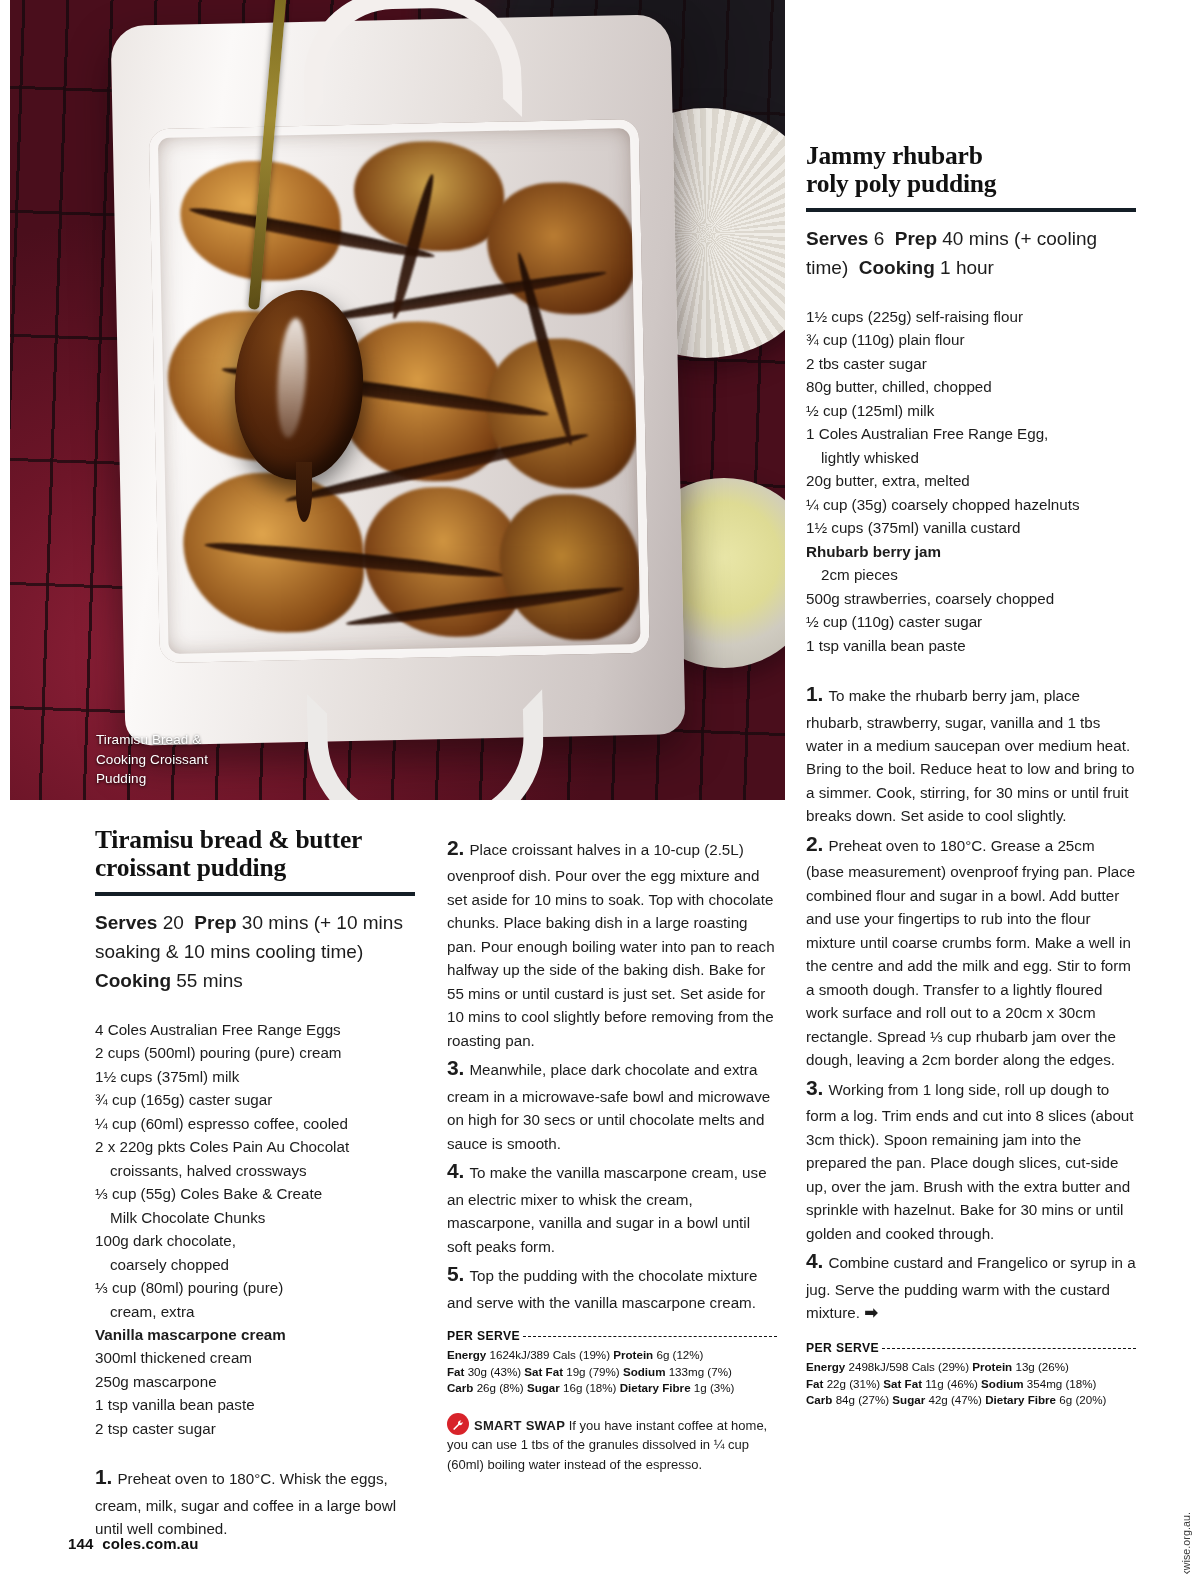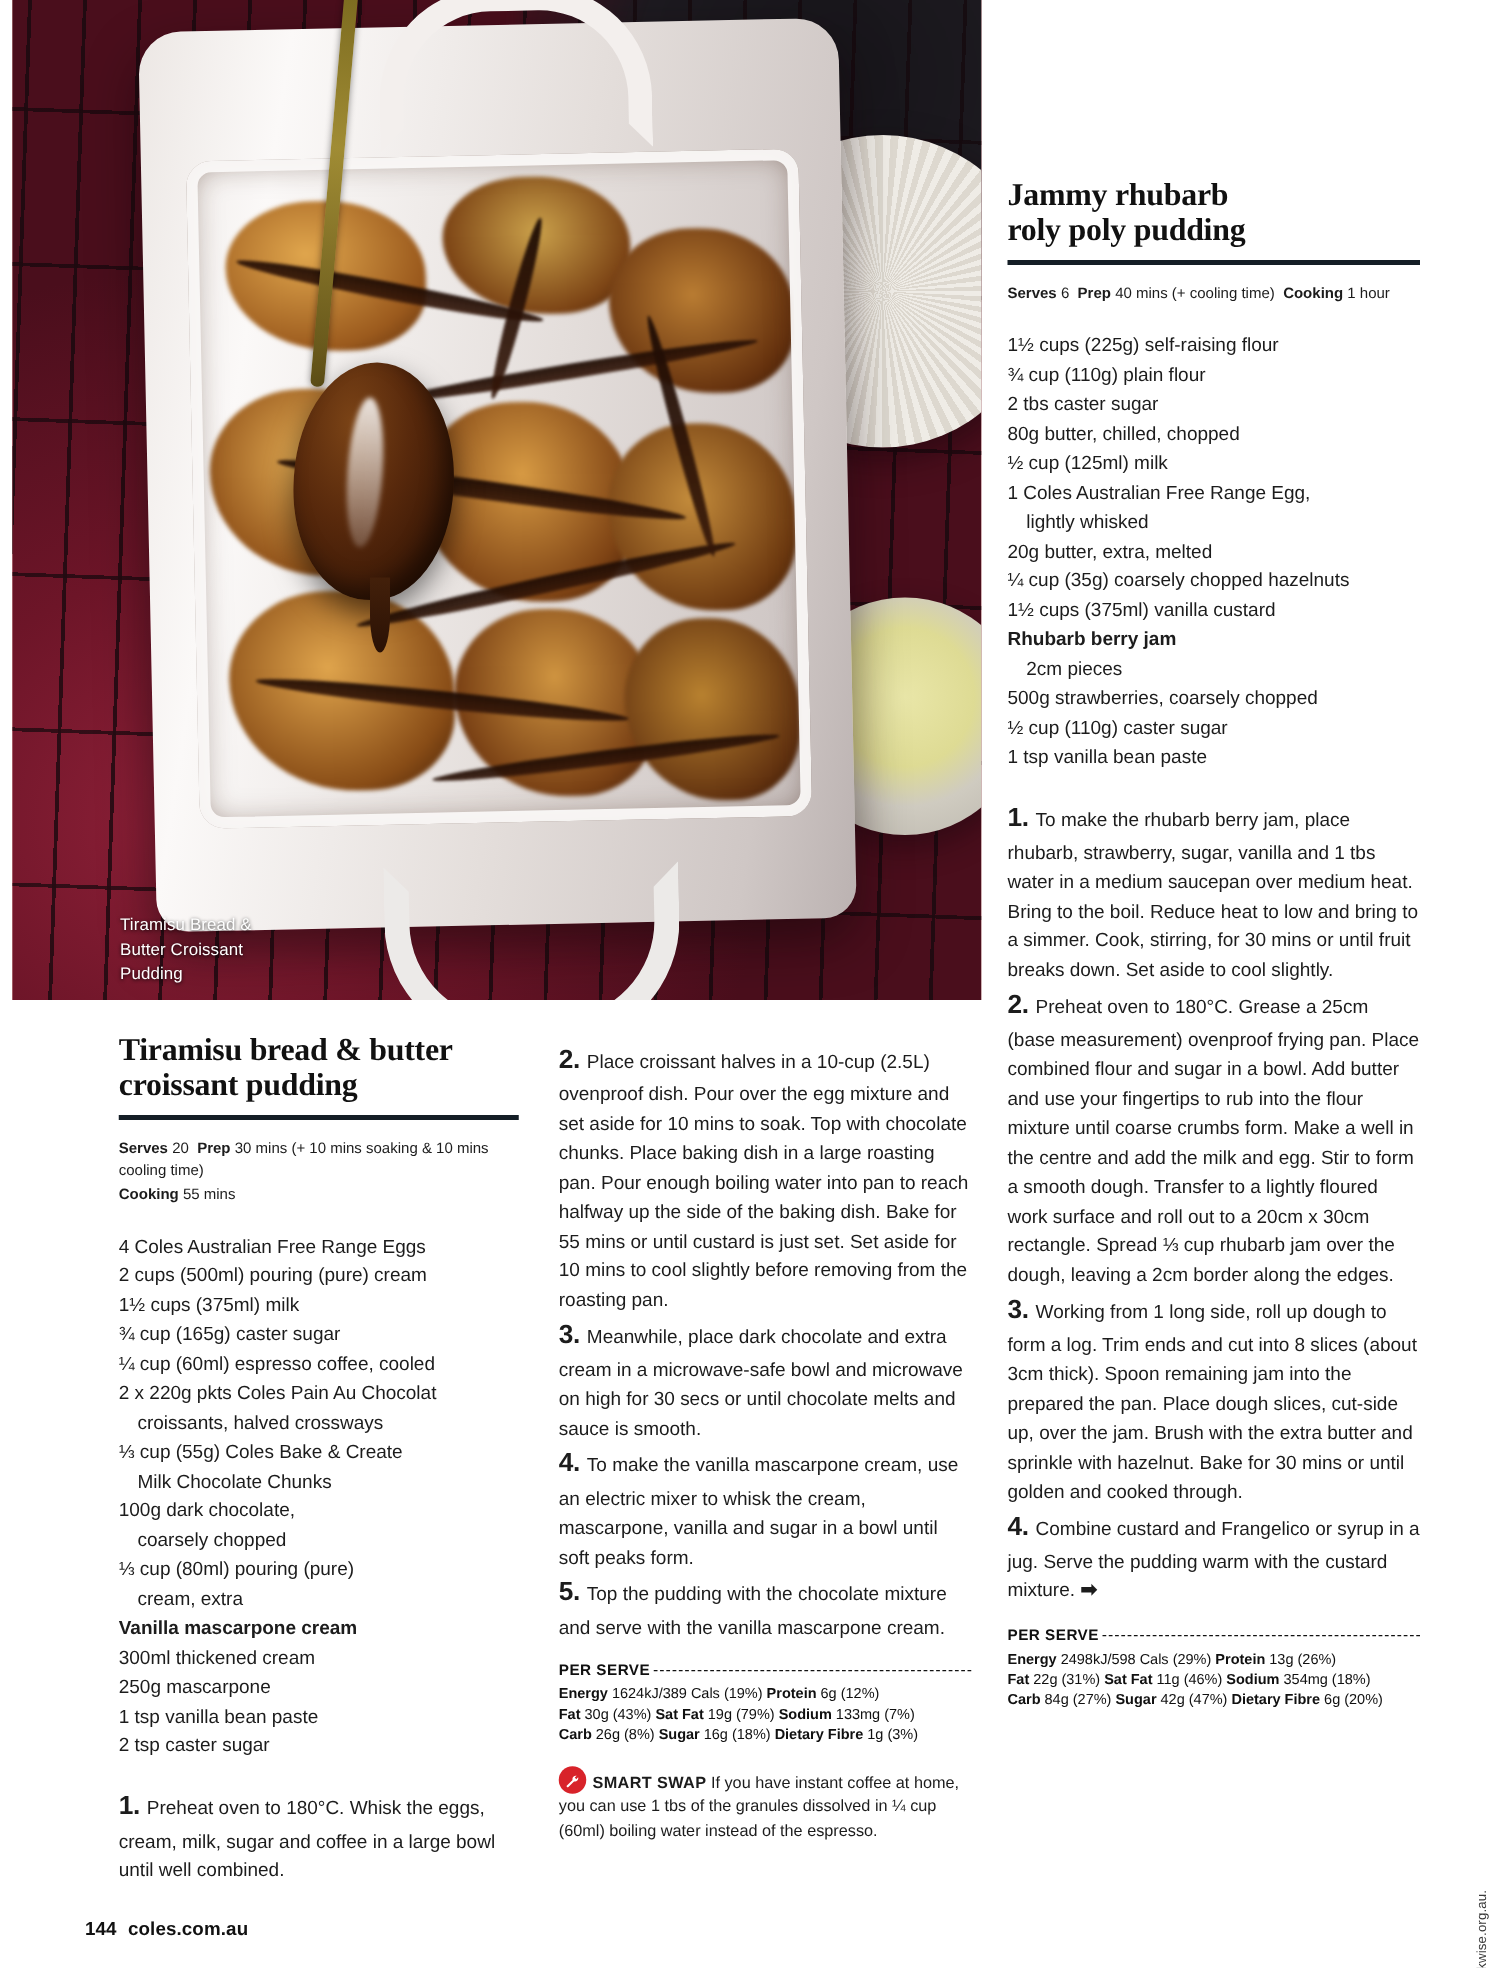--- a/index.html
+++ b/index.html
@@ -18,21 +18,21 @@
   }
 
   
   .photo {
     position: absolute;
     left: 10px;
     top: 0px;
     width: 775px;
     height: 800px;
     overflow: hidden;
-    background: #7f1d1d;
+    background: #c2410c;
   }
   .photo-bg {
     position: absolute;
     inset: 0;
     background:
       radial-gradient(ellipse 60% 55% at 18% 82%, #8e2038 0%, #6d1528 45%, #4a0e1c 100%),
       linear-gradient(160deg, #3a0c16 0%, #7d1c33 35%, #9a2741 60%, #5b1122 100%);
   }
   
   .photo-darkcorner {
@@ -221,21 +221,21 @@
     letter-spacing: -0.2px;
     color: #111111;
     margin: 0;
   }
   .title-rule {
     border: 0;
     border-top: 4px solid #141e26;
     margin: 11px 0 13px 0;
   }
   .meta {
-    font-size: 12px;
+    font-size: 19px;
     line-height: 1.52;
     color: #1c1c1c;
     margin: 0;
   }
   .meta b { font-weight: 700; }
 
   .ing-list {
     list-style: none;
     margin: 22px 0 0 0;
     padding: 0;
@@ -368,21 +368,21 @@
     <div class="handle handle-bottom"></div>
   </div>
 
   <div class="spoon-handle"></div>
   <div class="spoon-bowl"></div>
   <div class="spoon-gloss"></div>
   <div class="sauce-drip"></div>
 
   <div class="photo-caption">
     <div>Tiramisu Bread &amp;</div>
-    <div>Butter Croissant</div>
+    <div>Cooking Croissant</div>
     <div>Pudding</div>
   </div>
 </div>
 
 <div class="col col-left" style="top:826px;">
   <h2 class="recipe-title">Tiramisu bread &amp; butter croissant pudding</h2>
   <hr class="title-rule">
   <p class="meta">
     <b>Serves</b>
     <span>20</span>&nbsp;

